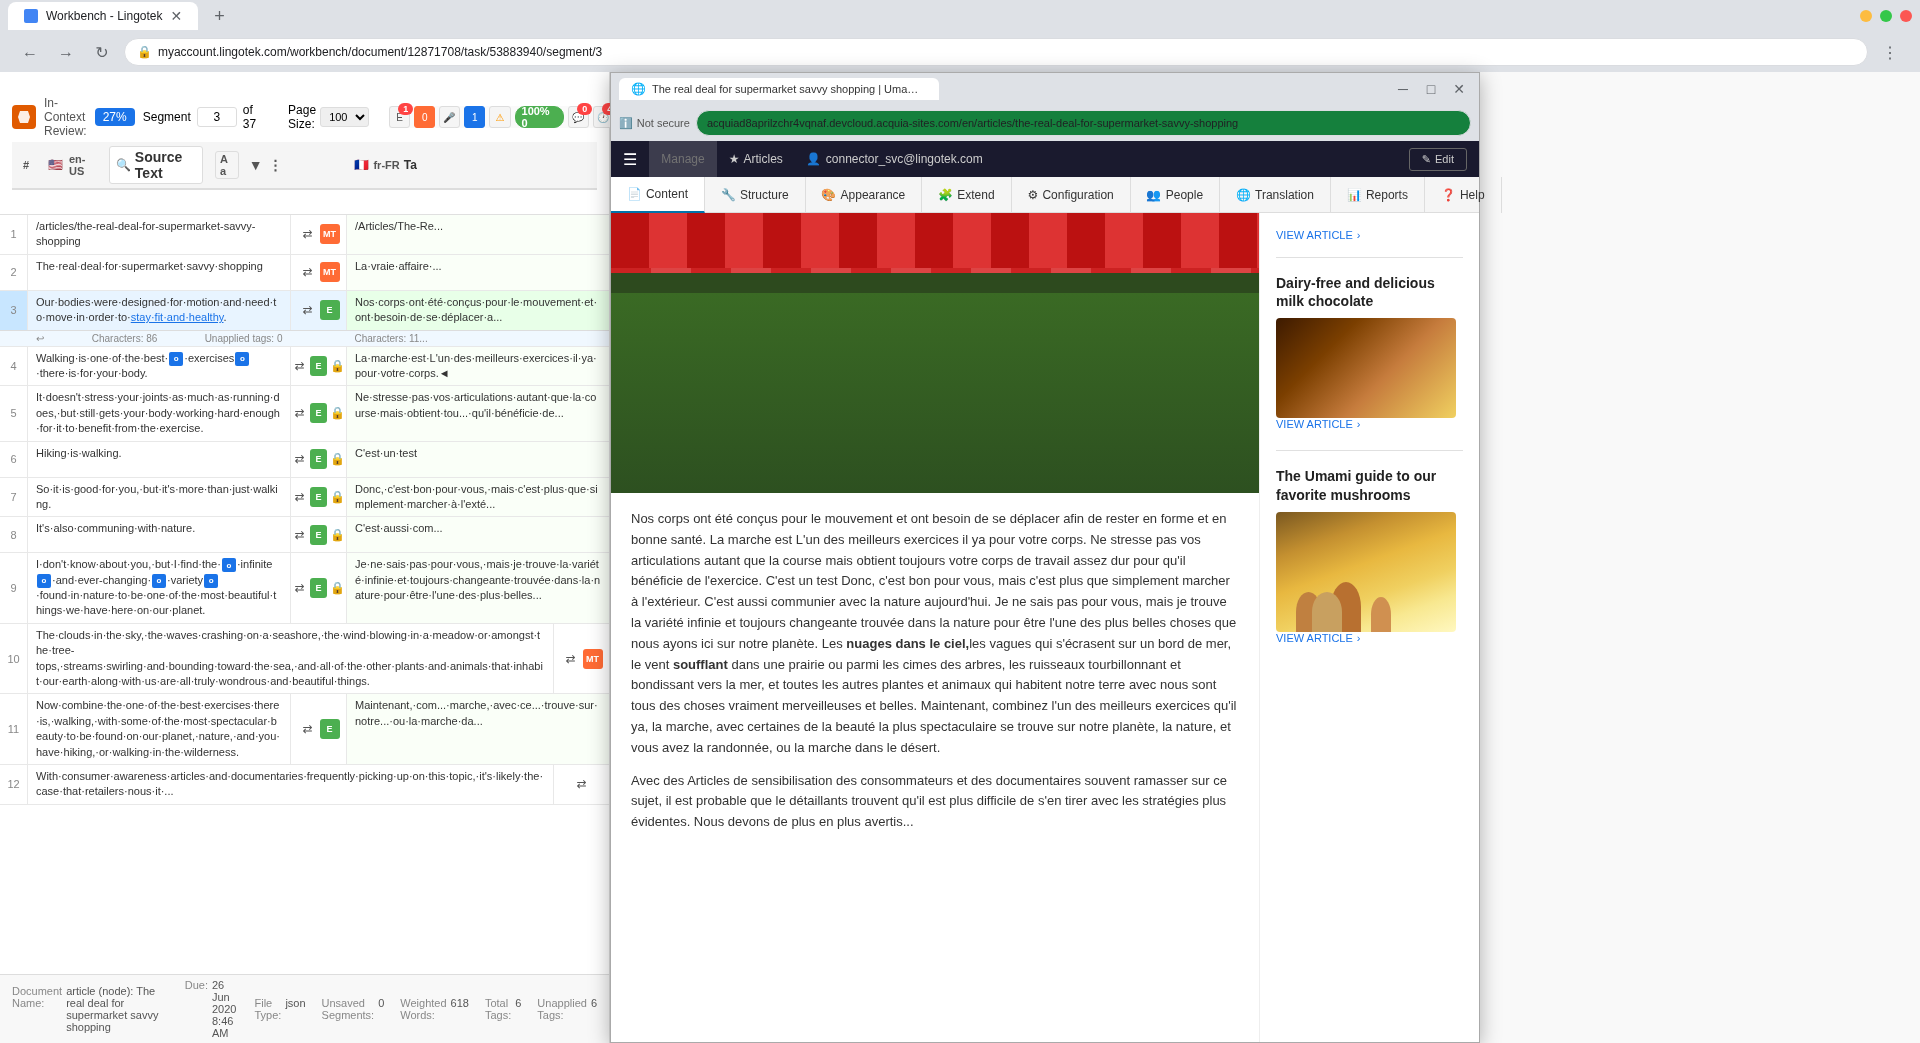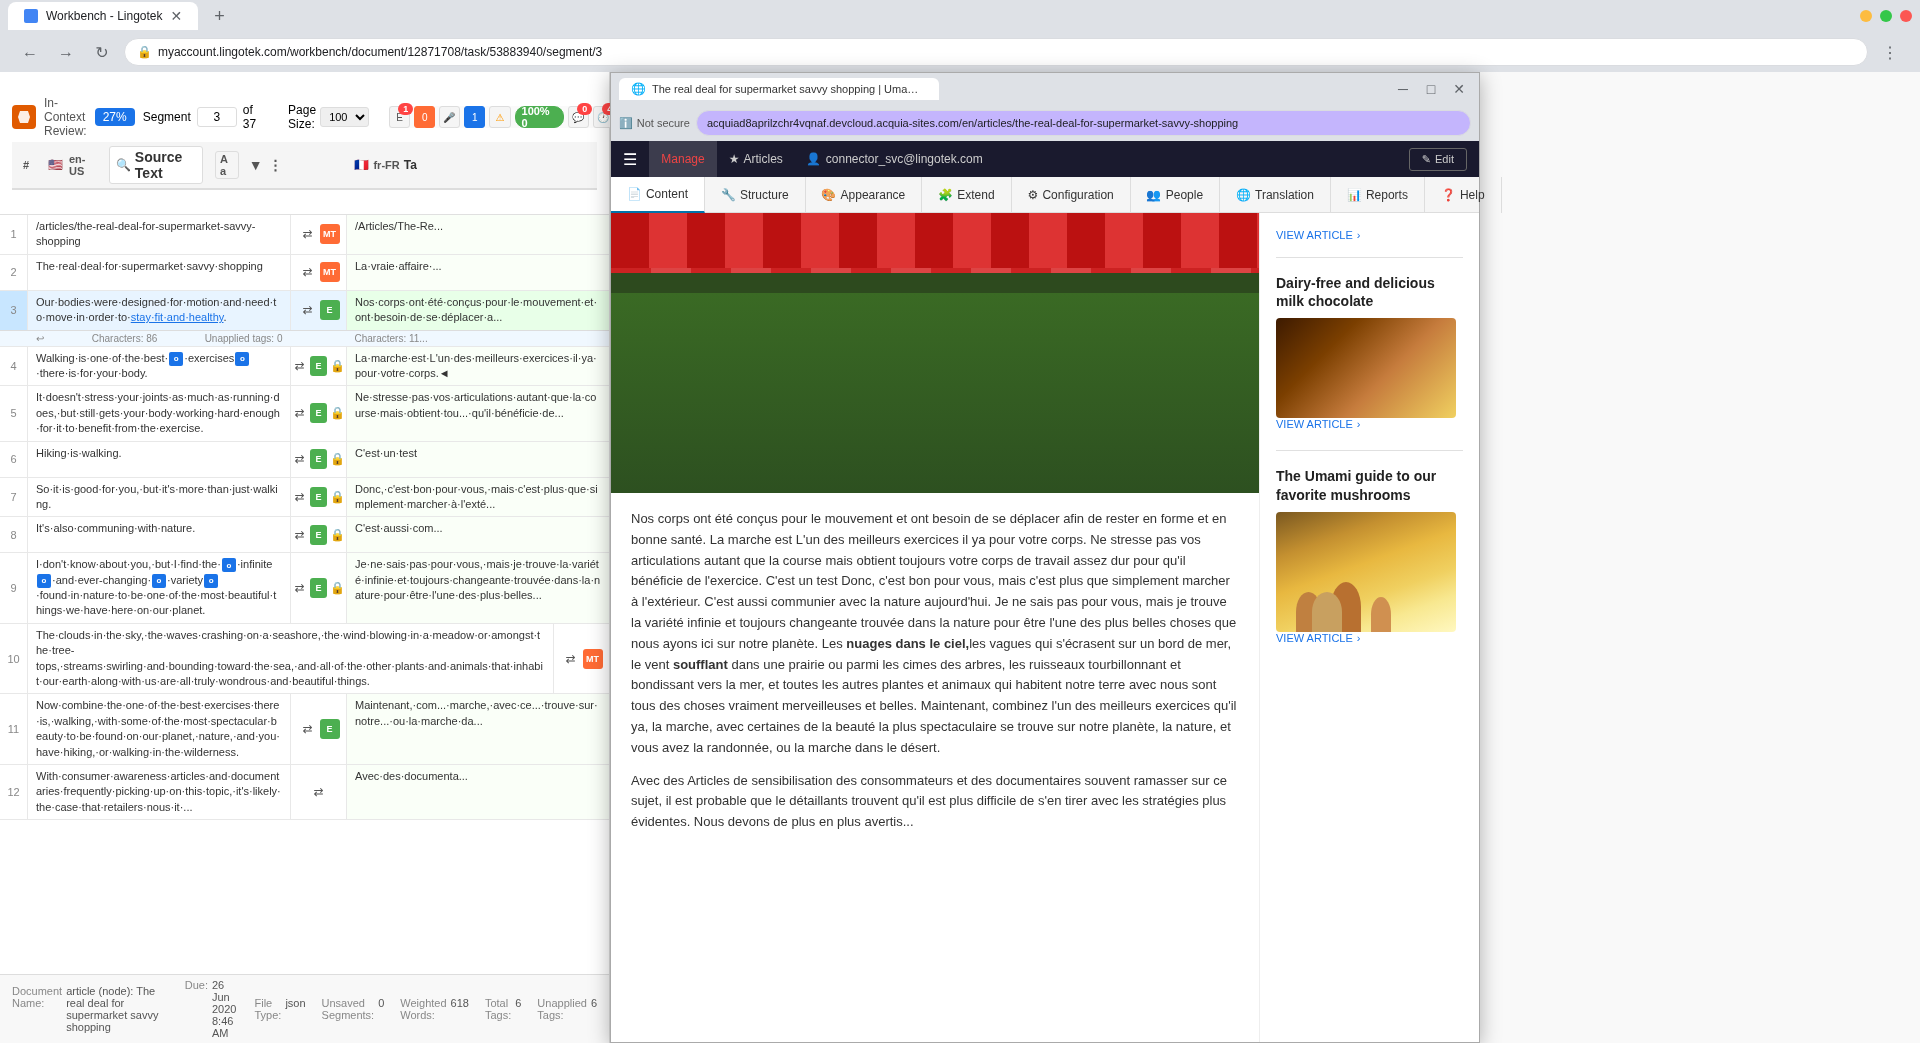--- a/index.html
+++ b/index.html
@@ -64,27 +64,27 @@
     
     .popup-browser { position: absolute; top: 72px; left: 610px; width: 870px; height: 971px; background: #fff; border: 1px solid #aaa; box-shadow: 0 4px 20px rgba(0,0,0,0.3); z-index: 100; display: flex; flex-direction: column; }
     .popup-titlebar { background: #dee1e6; height: 32px; display: flex; align-items: center; padding: 0 8px; gap: 6px; }
     .popup-tab { background: #fff; border-radius: 6px 6px 0 0; padding: 4px 12px; font-size: 11px; display: flex; align-items: center; gap: 6px; flex: 1; max-width: 320px; }
     .popup-tab-icon { font-size: 12px; }
     .popup-window-controls { margin-left: auto; display: flex; align-items: center; gap: 4px; }
     .popup-ctrl { font-size: 14px; color: #5f6368; cursor: pointer; width: 24px; height: 24px; display: flex; align-items: center; justify-content: center; }
 
     .popup-addressbar { height: 36px; background: #dee1e6; display: flex; align-items: center; padding: 0 8px; gap: 6px; }
     .popup-notSecure { display: flex; align-items: center; gap: 4px; font-size: 11px; color: #555; }
-    .popup-url { flex: 1; background: #c4b5fd; border-radius: 16px; height: 26px; padding: 0 10px; font-size: 11px; color: #202124; display: flex; align-items: center; border: 1px solid #dadce0; }
+    .popup-url { flex: 1; background: #15803d; border-radius: 16px; height: 26px; padding: 0 10px; font-size: 11px; color: #202124; display: flex; align-items: center; border: 1px solid #dadce0; }
 
     
     .drupal-nav { background: #1a1a2e; height: 36px; display: flex; align-items: center; padding: 0 12px; gap: 0; }
     .drupal-nav-icon { color: #fff; font-size: 16px; margin-right: 12px; cursor: pointer; }
     .drupal-nav-item { color: #ccc; font-size: 12px; padding: 0 12px; height: 36px; display: flex; align-items: center; cursor: pointer; }
-    .drupal-nav-item.active { color: #ef4444; background: rgba(255,255,255,0.15); }
+    .drupal-nav-item.active { color: #737373; background: rgba(255,255,255,0.15); }
     .drupal-edit-btn { margin-left: auto; background: transparent; border: 1px solid #666; color: #ccc; padding: 4px 12px; border-radius: 3px; font-size: 11px; cursor: pointer; display: flex; align-items: center; gap: 4px; }
 
     .drupal-toolbar { background: #f5f5f5; border-bottom: 1px solid #ddd; height: 36px; display: flex; align-items: center; }
     .drupal-tab { padding: 0 16px; height: 36px; display: flex; align-items: center; font-size: 12px; color: #333; cursor: pointer; border-right: 1px solid #ddd; }
     .drupal-tab.active { background: #fff; border-bottom: 2px solid #0073aa; }
 
     
     .article-content { flex: 1; overflow-y: auto; background: #fff; display: flex; }
     .article-main { flex: 1; padding: 0; }
 
@@ -365,21 +365,20 @@
         </div>
         <div class="seg-target">Maintenant,·com...·marche,·avec·ce...·trouve·sur·notre...·ou·la·marche·da...</div>
       </div>
 
       <div class="seg-row">
         <div class="seg-num">12</div>
         <div class="seg-source">With·consumer·awareness·articles·and·documentaries·frequently·picking·up·on·this·topic,·it's·likely·the·case·that·retailers·nous·it·...</div>
         <div class="seg-actions">
           <button class="seg-action-btn" style="background: transparent; border: none; font-size: 12px; cursor: pointer; color: #555;">⇄</button>
         </div>
-        <div class="seg-target">Avec·des·documenta...</div>
       </div>
 
     </div>
 
     <div class="status-bar">
       <div class="status-item">
         <span class="status-label">Document Name:</span>
         <span>article (node): The real deal for supermarket savvy shopping</span>
       </div>
       <div class="status-item">

